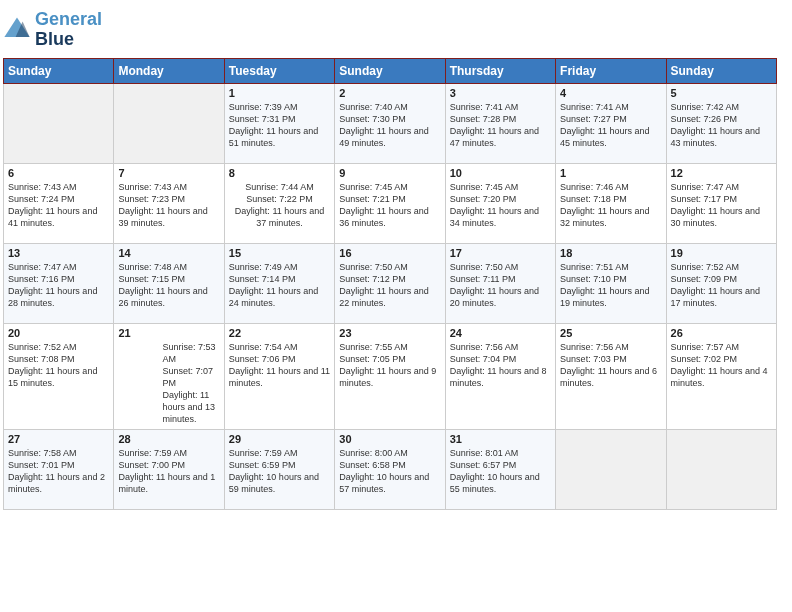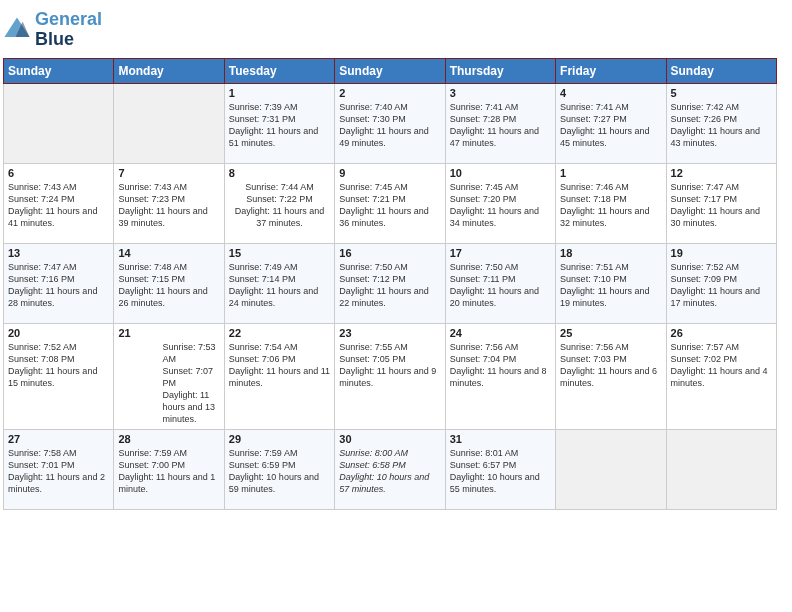--- a/index.html
+++ b/index.html
@@ -308,21 +308,21 @@
 Daylight: 11 hours and 1 minute.</div>
           </td>
           <td>
             <span class="day-num">29</span>
             <div class="day-info" style="white-space: pre-line;">Sunrise: 7:59 AM
 Sunset: 6:59 PM
 Daylight: 10 hours and 59 minutes.</div>
           </td>
           <td>
             <span class="day-num">30</span>
-            <div class="day-info" style="white-space: pre-line; font-style: italic;">Sunrise: 8:00 AM
+            <div class="day-info" style="white-space: pre-line;">Sunrise: 8:00 AM
 Sunset: 6:58 PM
 Daylight: 10 hours and 57 minutes.</div>
           </td>
           <td>
             <span class="day-num">31</span>
             <div class="day-info" style="white-space: pre-line;">Sunrise: 8:01 AM
 Sunset: 6:57 PM
 Daylight: 10 hours and 55 minutes.</div>
           </td>
           <td class="empty"></td>

